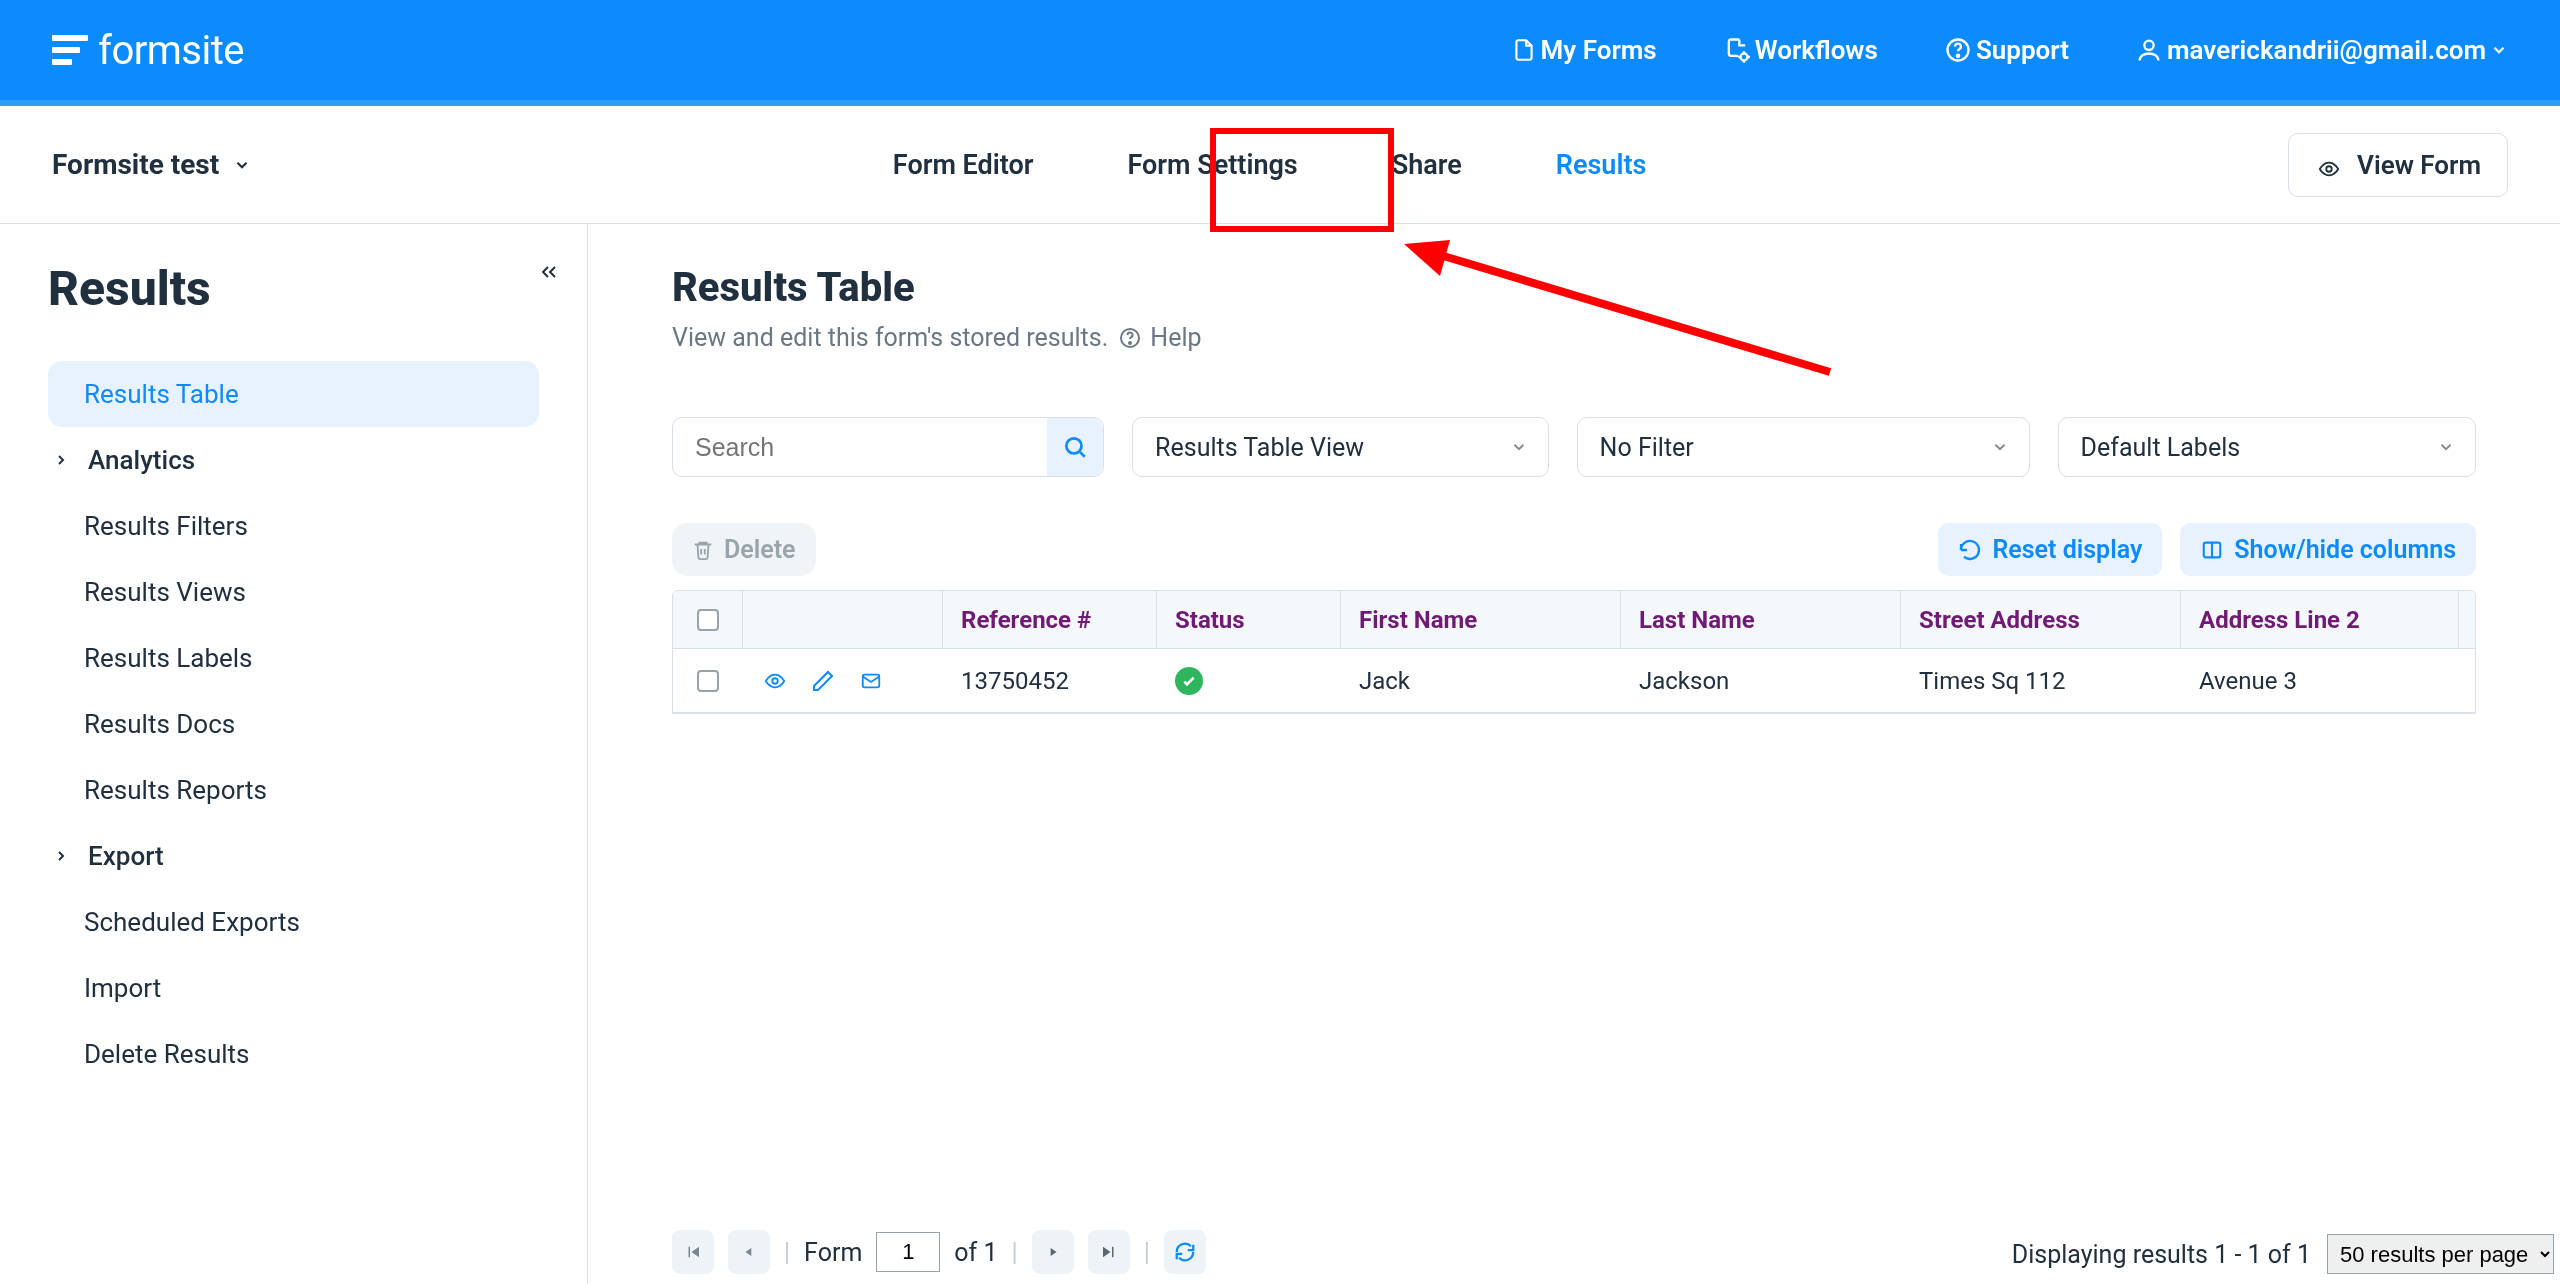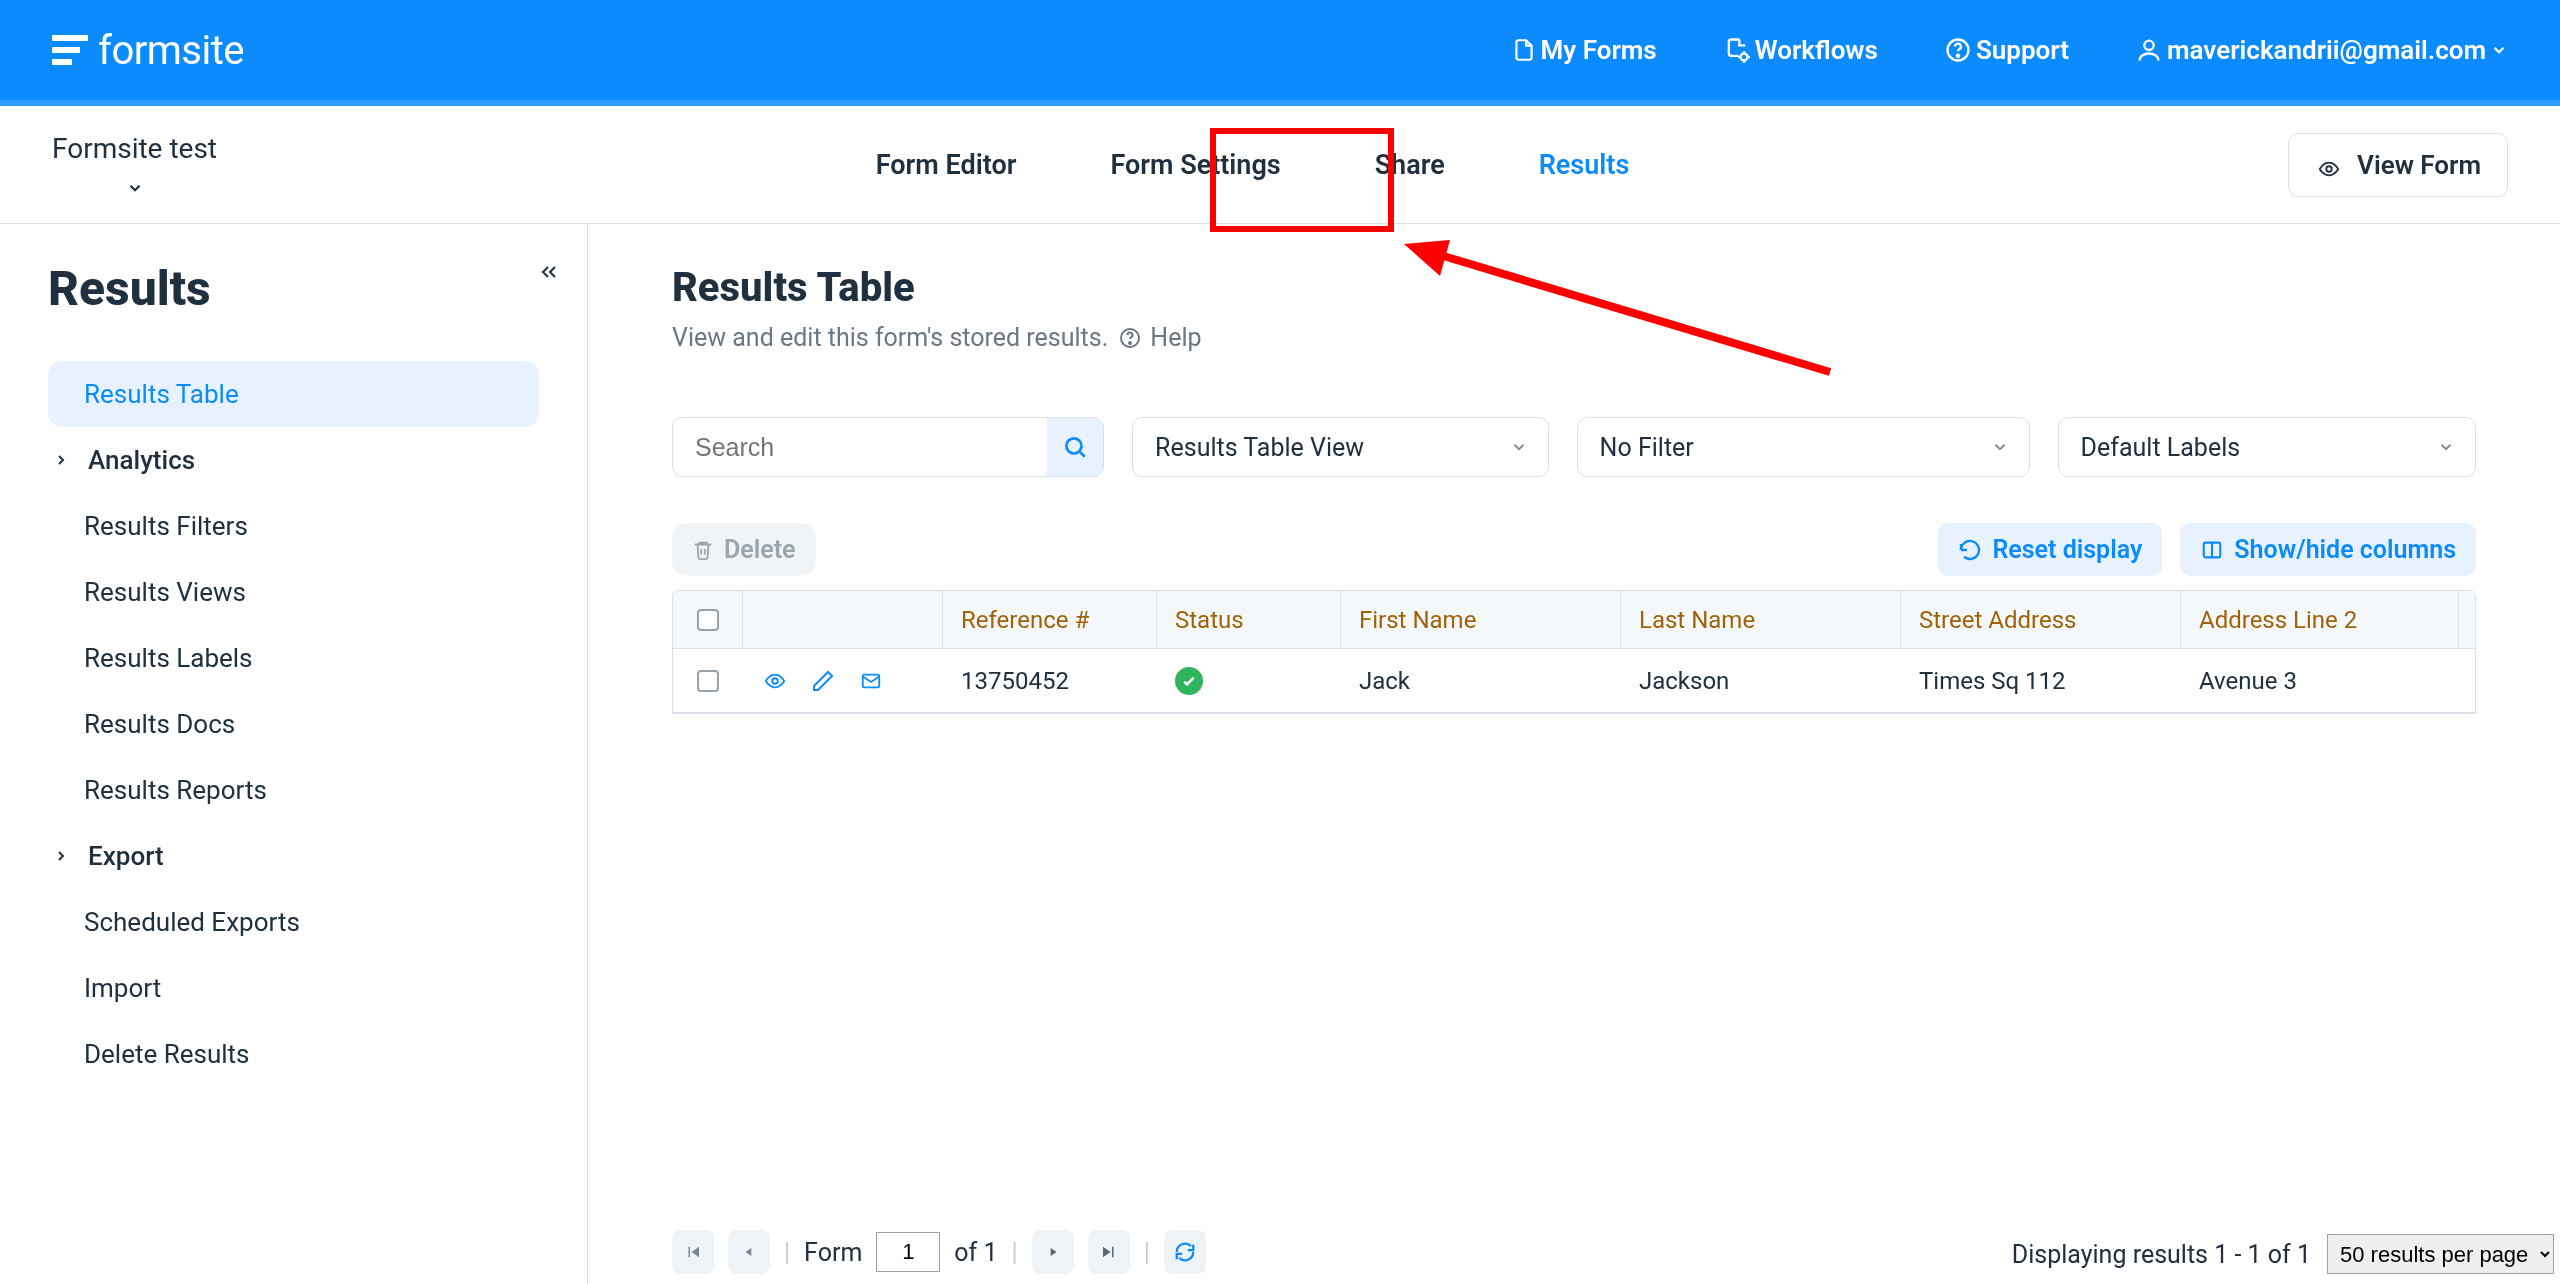--- a/index.html
+++ b/index.html
@@ -23,21 +23,21 @@
   .logo .mark{width:36px;height:30px;display:flex;flex-direction:column;justify-content:space-between;}
   .logo .mark span{height:6px;background:#fff;border-radius:1px;}
   .logo .mark span:nth-child(1){width:36px;}
   .logo .mark span:nth-child(2){width:28px;}
   .logo .mark span:nth-child(3){width:20px;}
   .topnav{margin-left:auto;display:flex;gap:66px;align-items:center;font-size:26px;font-weight:600;}
   .topnav-item{display:flex;align-items:center;gap:4px;cursor:pointer;}
 
   
   .subbar{height:118px;border-bottom:1px solid var(--border);display:flex;align-items:center;padding:0 52px;}
-  .formname{font-size:28px;font-weight:400;display:flex;align-items:center;gap:14px;cursor:pointer;flex-direction:column;}
+  .formname{font-size:28px;font-weight:700;display:flex;align-items:center;gap:14px;cursor:pointer;}
   .tabs{margin:0 auto;display:flex;gap:70px;font-size:27px;font-weight:600;align-items:center;height:100%;}
   .tab{padding:14px 12px;cursor:pointer;color:var(--text);}
   .tab.active{color:var(--blue);}
   .viewform{border:1px solid var(--border);border-radius:10px;padding:16px 26px;display:flex;align-items:flex-end;gap:14px;font-size:26px;font-weight:600;cursor:pointer;}
 
   
   .annot-box{position:absolute;border:6px solid #f00;left:1210px;top:128px;width:184px;height:104px;pointer-events:none;}
   .annot-arrow{position:absolute;left:1390px;top:232px;pointer-events:none;}
 
   
@@ -71,21 +71,21 @@
   
   .actions{display:flex;align-items:center;margin-top:46px;gap:18px;}
   .pill{background:var(--light-blue);color:var(--blue);padding:12px 20px;border-radius:10px;display:flex;align-items:center;gap:10px;font-size:25px;font-weight:600;cursor:pointer;}
   .pill.disabled{background:#f1f4f7;color:#9aa4ad;cursor:default;border-radius:15px;}
   .actions-right{margin-left:auto;display:flex;gap:18px;}
 
   
   .table{margin-top:14px;width:100%;border:1px solid var(--border);border-radius:6px 6px 0 0;overflow:hidden;}
   .thead,.trow{display:grid;grid-template-columns:70px 200px 214px 184px 280px 280px 280px 278px 200px;align-items:center;font-size:24px;}
   .thead{background:#f5f8fb;height:58px;border-bottom:1px solid var(--border);}
-  .th{padding:0 18px;color:#a16207;font-weight:400;border-right:1px solid var(--border);height:100%;display:flex;align-items:center;}
+  .th{padding:0 18px;color:#701a75;font-weight:700;border-right:1px solid var(--border);height:100%;display:flex;align-items:center;}
   .th:first-child{justify-content:center;padding:0;}
   .th:last-child{border-right:0;}
   .trow{height:64px;border-bottom:1px solid var(--border);}
   .td{padding:0 18px;display:flex;align-items:center;height:100%;}
   .td.center{justify-content:center;padding:0;}
   .row-actions{display:flex;gap:22px;align-items:center;color:var(--blue);}
   .chk{width:22px;height:22px;border:2px solid #98a2ab;border-radius:4px;background:#fff;cursor:pointer;}
   .status-ok{width:28px;height:28px;border-radius:50%;background:var(--green);display:flex;align-items:center;justify-content:center;color:#fff;}
 
   

